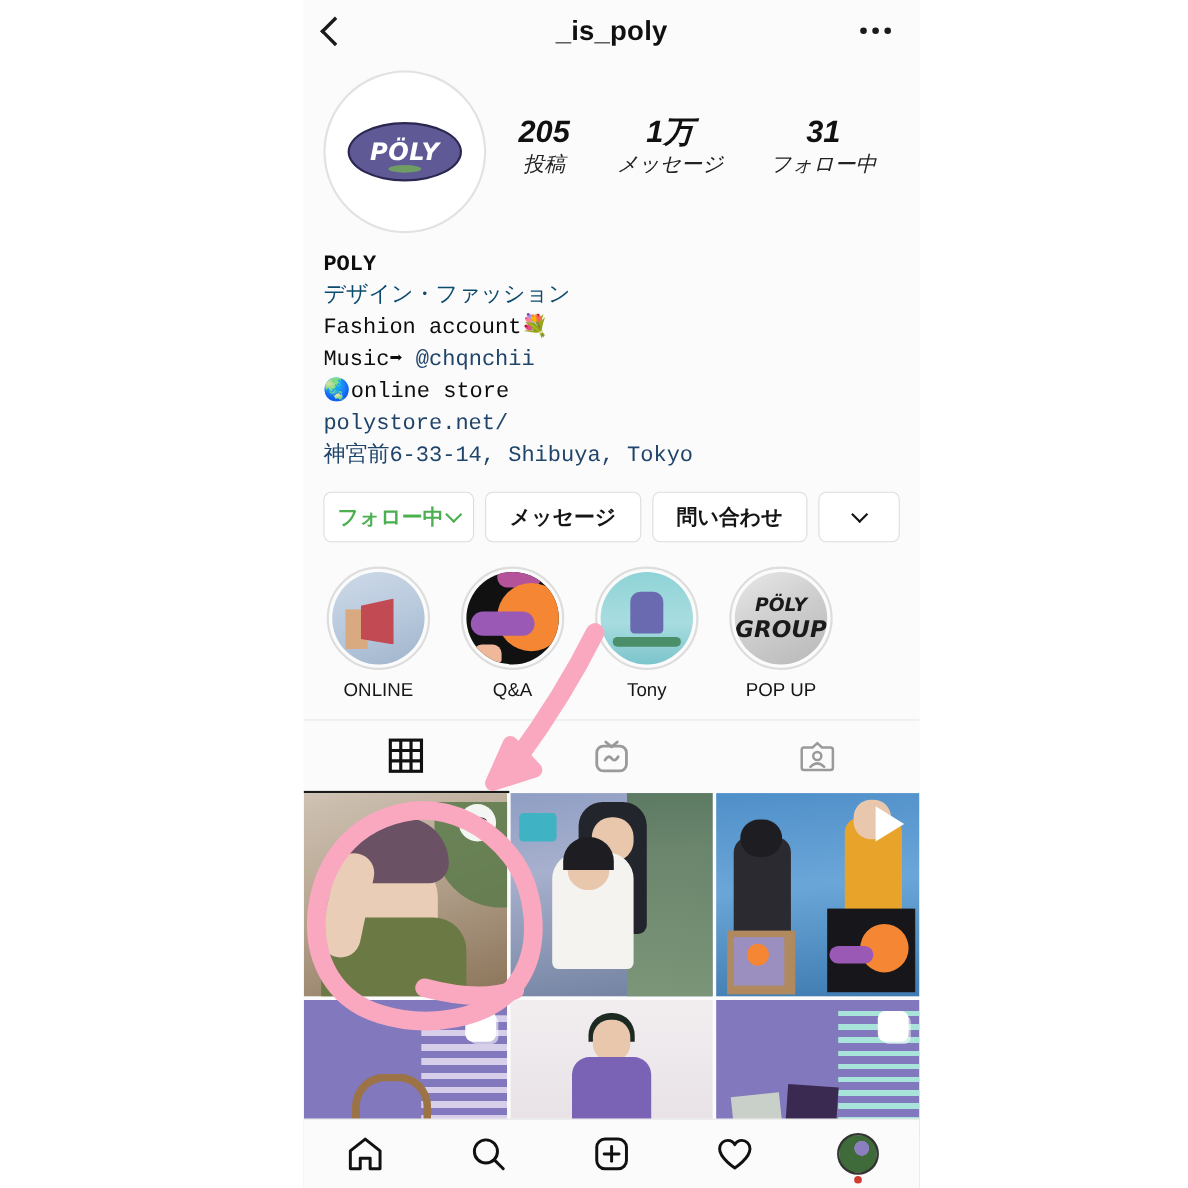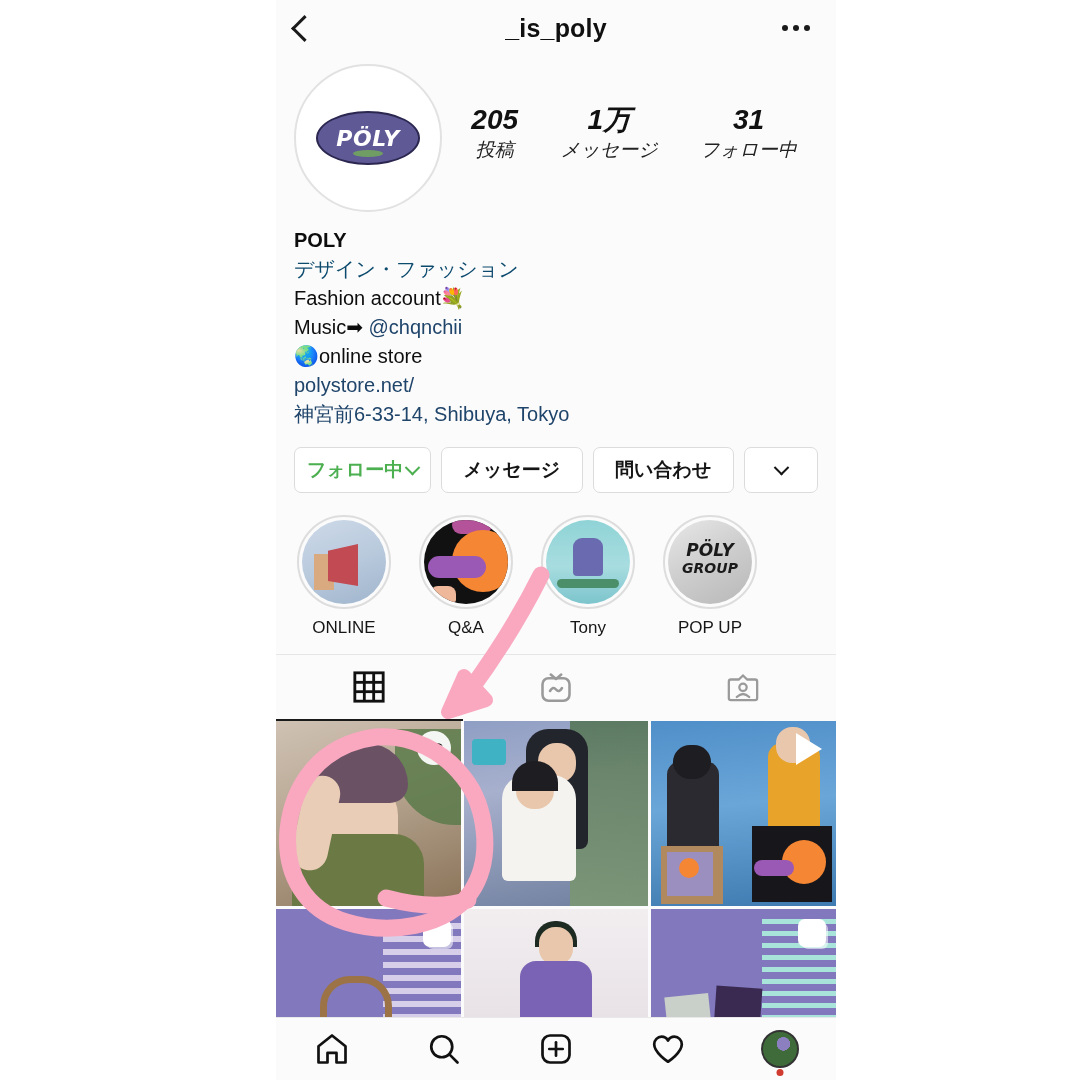--- a/index.html
+++ b/index.html
@@ -155,21 +155,21 @@
   .bio {
     padding: 14px 18px 0 18px;
     font-size: 20px;
     line-height: 1.45;
     color: #0d0d0d;
   }
   .bio .name { font-weight: bold; font-size: 20px; }
   .bio .category { color: #0c4a6e; }
   .bio .link { color: #20456b; }
   .bio .translate { font-weight: bold; color: #111; cursor: pointer; }
-  .bio div { white-space: nowrap; }
+  .bio div { white-space: nowrap; font-family: Liberation Mono, monospace; }
 
   
   .actions {
     display: flex;
     gap: 10px;
     padding: 18px 18px 0 18px;
   }
   .btn {
     height: 44px;
     border: 1px solid #dcdcdc;
@@ -259,21 +259,21 @@
     position:absolute; left:50%; bottom:16px; transform:translateX(-50%);
     width:62px; height:9px; border-radius:5px; background:#4a8f6a;
   }
   .cov-popup { background: linear-gradient(150deg,#e8e8e8 0%,#cfcfcf 45%,#b8b8b8 100%); }
   .cov-popup .t1, .cov-popup .t2 {
     position:absolute; left:0; right:0; text-align:center;
     font-weight:bold; font-style:italic; color:#1a1a1a;
     font-family:"DejaVu Sans", sans-serif;
   }
   .cov-popup .t1 { top:20px; font-size:17px; }
-  .cov-popup .t2 { top:40px; font-size:14px; }
+  .cov-popup .t2 { top:40px; font-size:21px; }
 
   
   .tabs {
     display: flex;
     border-top: 1px solid #e6e6e6;
     height: 66px;
   }
   .tab {
     flex: 1;
     display: flex;

